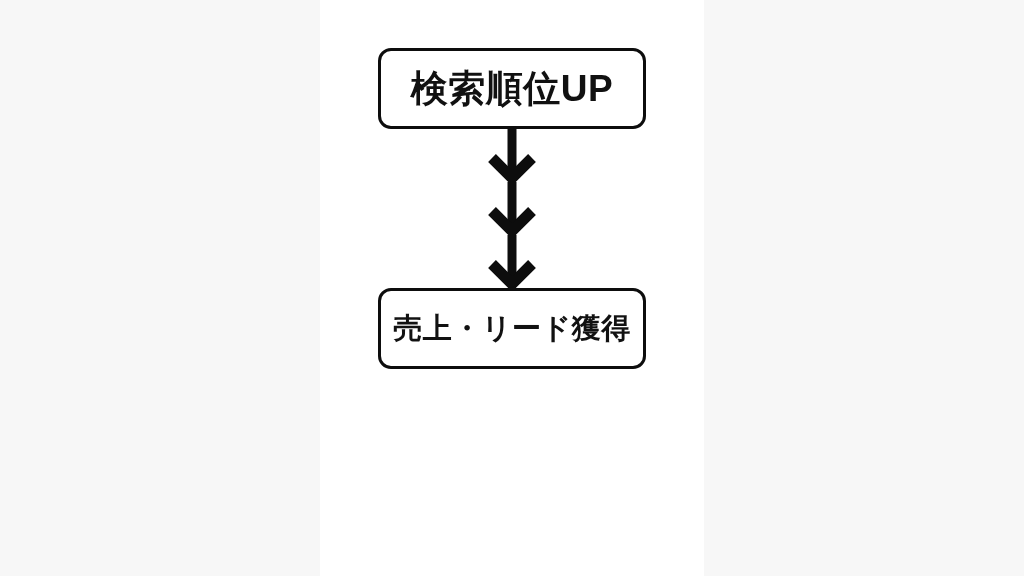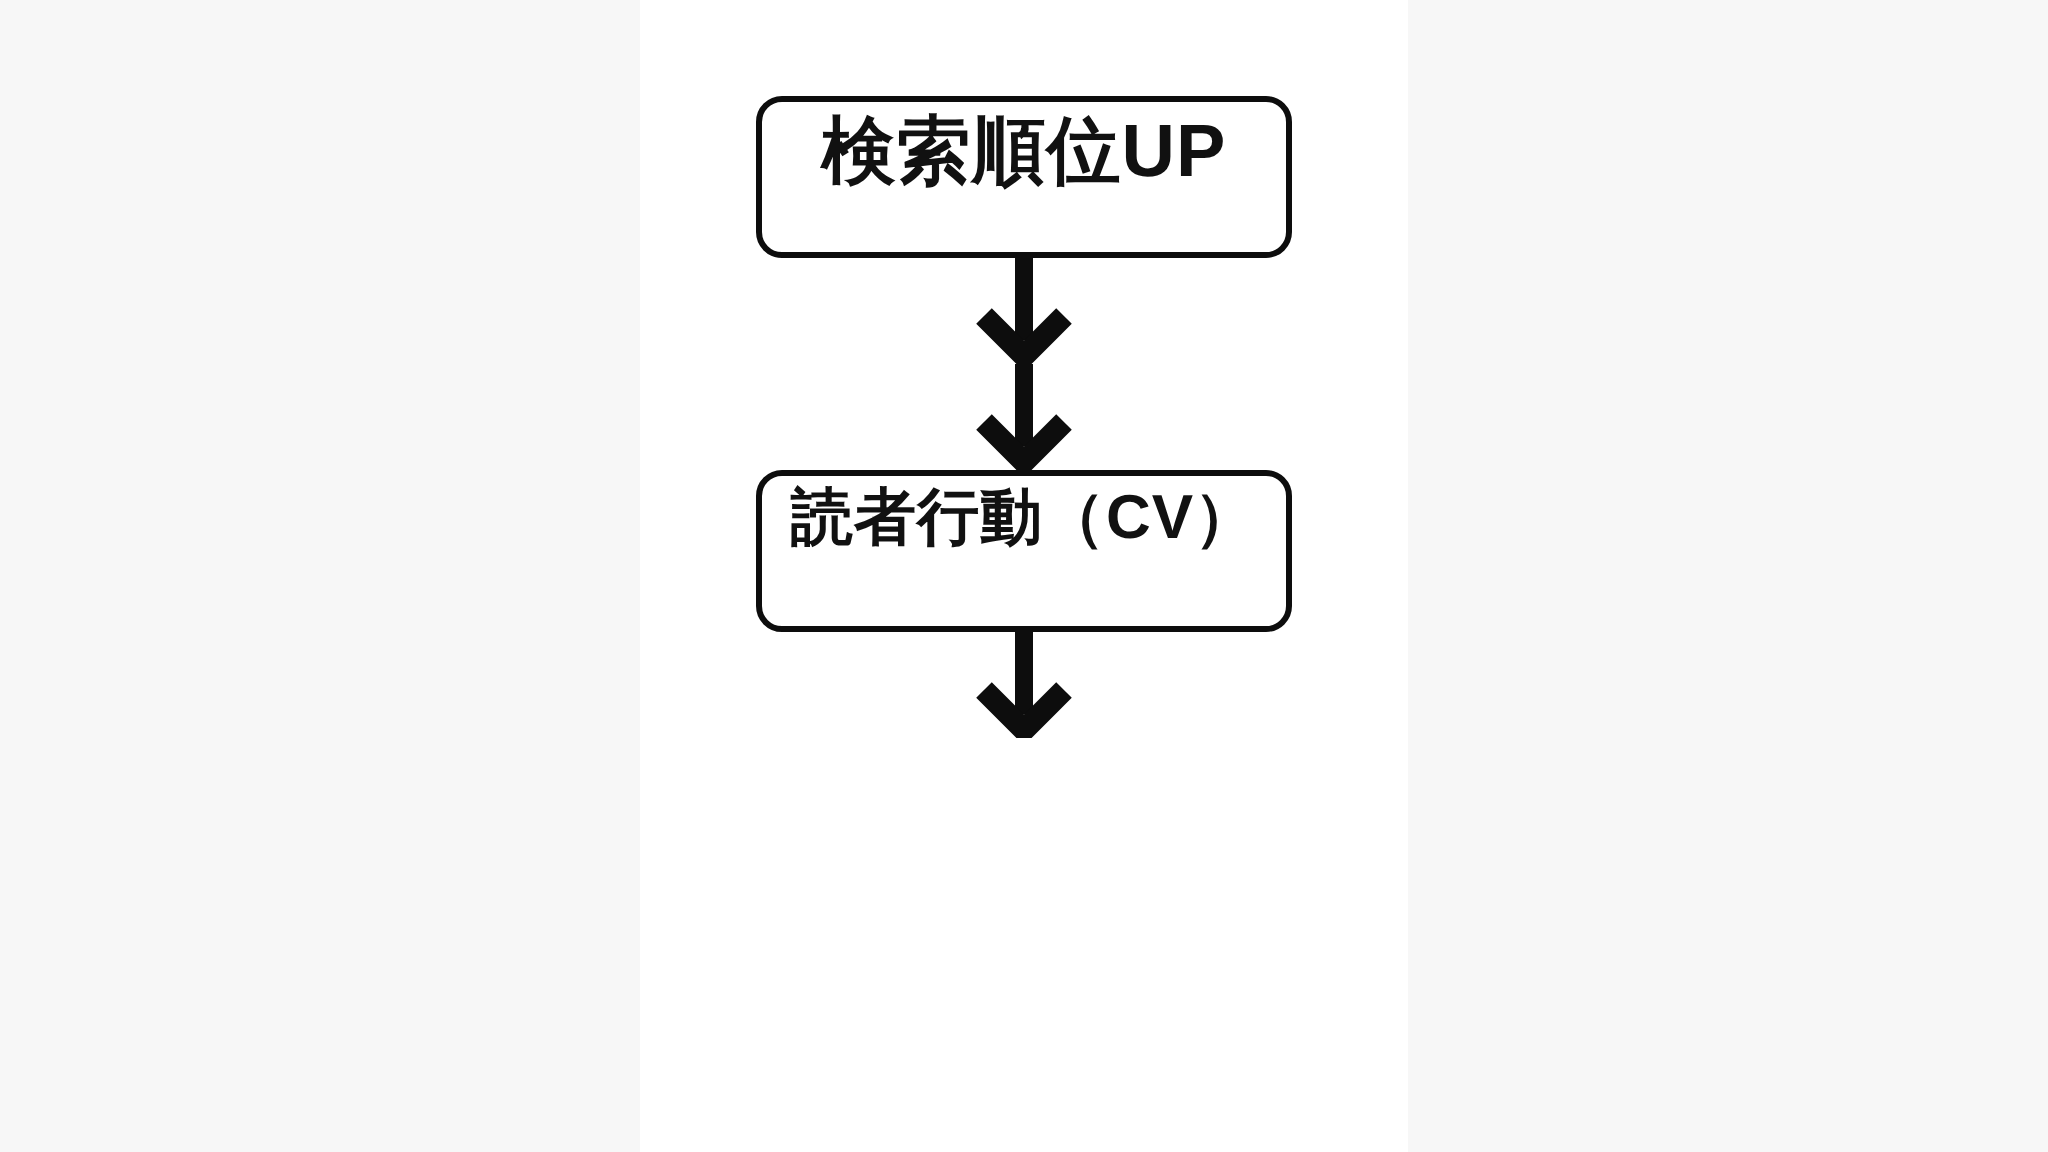--- a/index.html
+++ b/index.html
@@ -25,20 +25,21 @@
     align-items: center;
   }
   .node {
     width: 268px;
     height: 81px;
     box-sizing: border-box;
     border: 3px solid #0d0d0d;
     border-radius: 13px;
     background: #ffffff;
     display: flex;
+    align-items: center;
     justify-content: center;
     color: #111111;
     font-weight: bold;
     white-space: nowrap;
     letter-spacing: 0.5px;
   }
   .node.size-l { font-size: 37px; }
   .node.size-m { font-size: 34px; }
   .node.size-s { font-size: 31px; }
   .node.size-xs { font-size: 29px; }
@@ -67,25 +68,25 @@
   </div>
 
 
   <div class="arrow">
     <svg width="48" height="53" viewBox="0 0 48 53" xmlns="http://www.w3.org/2000/svg">
       <path d="M24 0 L24 41" stroke="#0d0d0d" stroke-width="9" fill="none"></path>
       <path d="M4 29 L24 49 L44 29" stroke="#0d0d0d" stroke-width="11" fill="none" stroke-linejoin="miter"></path>
     </svg>
   </div>
 
-  <div class="node size-s">
-    <span>読者行動（CV）</span>
-  </div>
 
   <div class="arrow">
     <svg width="48" height="53" viewBox="0 0 48 53" xmlns="http://www.w3.org/2000/svg">
       <path d="M24 0 L24 41" stroke="#0d0d0d" stroke-width="9" fill="none"></path>
       <path d="M4 29 L24 49 L44 29" stroke="#0d0d0d" stroke-width="11" fill="none" stroke-linejoin="miter"></path>
     </svg>
   </div>
 
+  <div class="node size-xs">
+    <span>売上・リード獲得</span>
+  </div>
 
 </div>
 
 </body></html>

